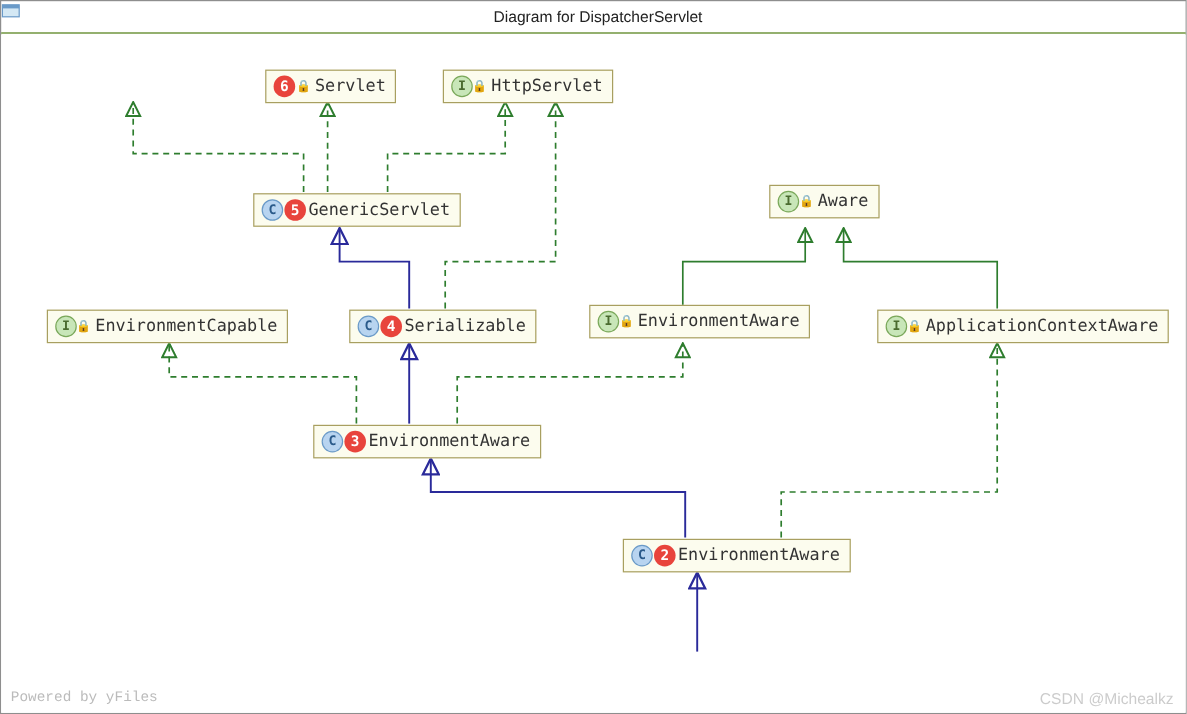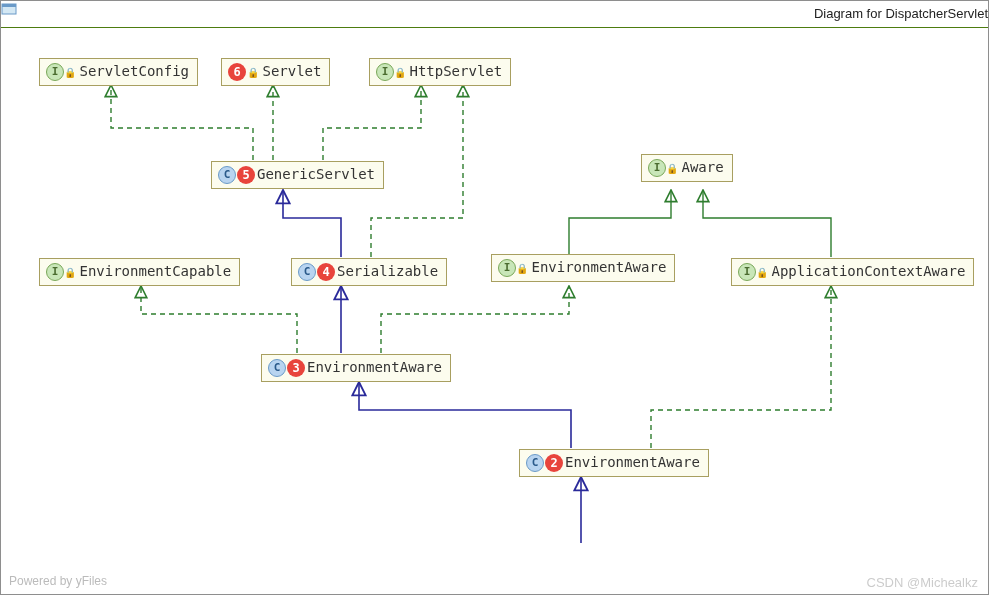--- a/index.html
+++ b/index.html
@@ -1,27 +1,27 @@
 <!DOCTYPE html>
 <html><head>
 <meta charset="utf-8">
 <style>
   html,body{margin:0;padding:0;font-family:"Microsoft YaHei","Consolas",monospace;font-size:13px;background:#fff;}
   .frame{width:989px;height:595px;position:relative;box-sizing:border-box;border:1px solid #8e8e8e;}
-  .title-bar{height:26px;line-height:26px;text-align:right;font-family:"Microsoft YaHei",sans-serif;color:#222;border-bottom:2px solid #4d7c0f;}
+  .title-bar{height:26px;line-height:26px;text-align:center;font-family:"Microsoft YaHei",sans-serif;color:#222;border-bottom:2px solid #4d7c0f;}
   .title-icon{display:inline-block;vertical-align:middle;margin-right:4px}
   .canvas{position:absolute;left:0;right:0;top:27px;bottom:0;background:#fff;}
   svg{position:absolute;left:0;top:0;}
   .node{position:absolute;background:#fcfcee;border:1px solid #a89f60;padding:4px 8px 4px 6px;white-space:nowrap;font-family:Consolas,monospace;font-size:14px;color:#333;}
   .badge-i,.badge-c{display:inline-block;width:16px;height:16px;border-radius:50%;font-size:11px;line-height:16px;text-align:center;vertical-align:middle;font-weight:bold;margin-right:1px;}
   .badge-i{background:#c8e6b8;color:#4a6b2f;border:1px solid #7aa85a;}
   .badge-c{background:#b8d4f0;color:#2a5a8a;border:1px solid #6a9ac8;}
   .lock{display:inline-block;font-size:10px;color:#999;vertical-align:middle;margin-right:3px;margin-left:-1px;}
   .num{display:inline-block;width:18px;height:18px;border-radius:50%;background:#e8443c;color:#fff;font-size:12px;font-weight:bold;line-height:18px;text-align:center;vertical-align:middle;margin-right:2px;}
-  .powered{position:absolute;left:8px;bottom:6px;color:#bbb;font-family:Liberation Sans, sans-serif;font-size:12px;margin-top:44px;}
+  .powered{position:absolute;left:8px;bottom:6px;color:#bbb;font-family:Liberation Mono, monospace;font-size:12px;margin-top:44px;}
   .watermark{position:absolute;right:10px;bottom:4px;color:#999;font-size:13px;opacity:.5;font-family:sans-serif;margin-top:29px;}
 </style>
 </head>
 <body>
 
 <div class="frame">
   <div class="title-bar">
     <span class="title-icon">
       <svg width="16" height="16" viewBox="0 0 16 16">
           <rect x="1" y="3" width="14" height="10" fill="#d4e8f4" stroke="#6a9ac8"></rect>
@@ -64,21 +64,20 @@
       </g>
       <g stroke="#2a2a9a" stroke-width="1.6" fill="none" marker-end="url(#arrBlue)">
 
         <path d="M340,229 L340,190 L282,190 L282,162"></path>
         <path d="M340,325 L340,258"></path>
         <path d="M570,420 L570,382 L358,382 L358,354"></path>
         <path d="M580,515 L580,449"></path>
       </g>
     </svg>
 
-    <div class="node" style="left:38px;top:30px"><span class="badge-i">I</span><span class="lock">🔒</span><span>ServletConfig</span></div>
     <div class="node" style="left:220px;top:30px"><span class="num">6</span><span class="lock">🔒</span><span>Servlet</span></div>
     <div class="node" style="left:368px;top:30px"><span class="badge-i">I</span><span class="lock">🔒</span><span>HttpServlet</span></div>
 
     <div class="node" style="left:210px;top:133px"><span class="badge-c">C</span><span class="num">5</span><span>GenericServlet</span></div>
     <div class="node" style="left:640px;top:126px"><span class="badge-i">I</span><span class="lock">🔒</span><span>Aware</span></div>
 
     <div class="node" style="left:38px;top:230px"><span class="badge-i">I</span><span class="lock">🔒</span><span>EnvironmentCapable</span></div>
     <div class="node" style="left:290px;top:230px"><span class="badge-c">C</span><span class="num">4</span><span>Serializable</span></div>
     <div class="node" style="left:490px;top:226px"><span class="badge-i">I</span><span class="lock">🔒</span><span>EnvironmentAware</span></div>
     <div class="node" style="left:730px;top:230px"><span class="badge-i">I</span><span class="lock">🔒</span><span>ApplicationContextAware</span></div>

